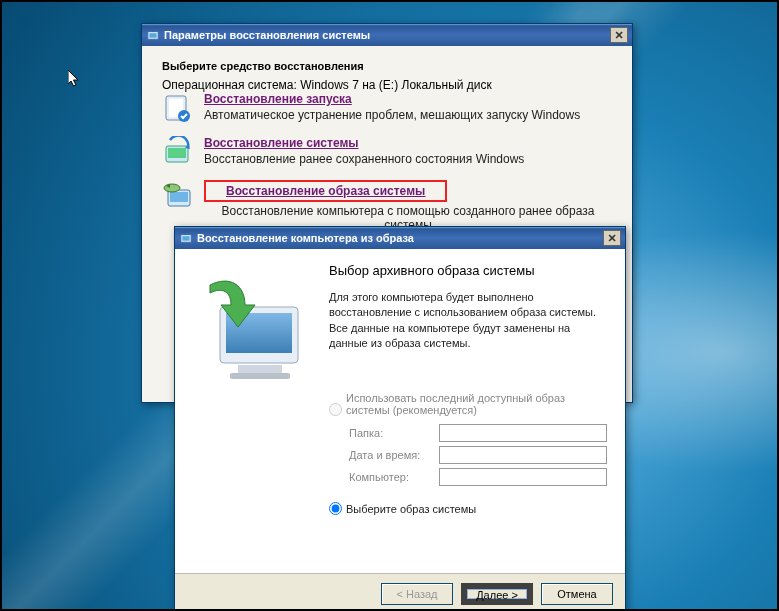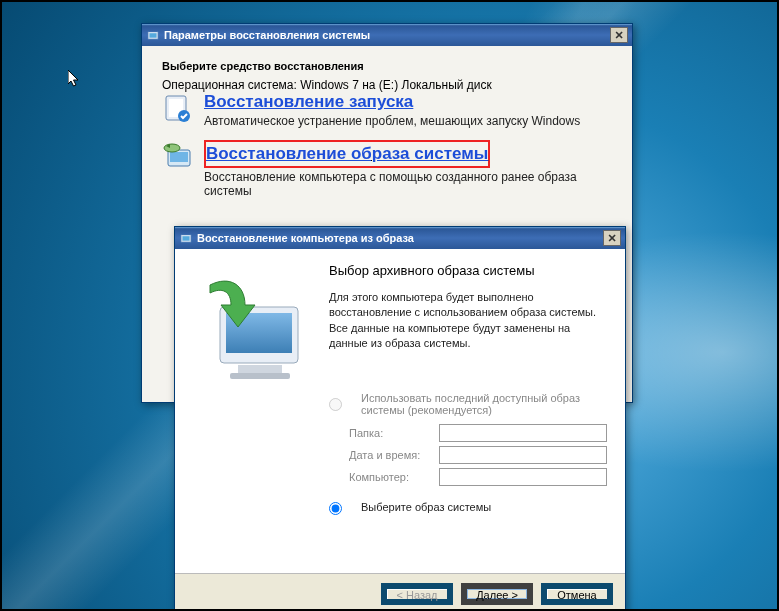--- a/index.html
+++ b/index.html
@@ -56,45 +56,45 @@
   color: #333;
   cursor: default;
 }
 
 #win1 { left: 139px; top: 21px; width: 492px; height: 380px; }
 #win1 .body { padding: 14px 20px; background: #f4f3ee; height: calc(100% - 22px); }
 #win1 h2 { font-size: 11px; font-weight: bold; margin-bottom: 6px; }
 #win1 .os { font-size: 12px; }
 .ritem { display: flex; gap: 10px; margin-bottom: 12px; }
 .ritem .ricon { width: 32px; height: 32px; flex-shrink:0; }
-.ritem .rtext a { color: #1d4ed8; font-weight: bold; text-decoration: underline; font-size: 17px; text-align: center; }
-.ritem .rtext .desc { font-size: 12px; color: #222; margin-top: 2px; }
-.highlight { border: 2px solid #e22; padding: 2px 0; display: inline-block; text-decoration: underline; }
+.ritem .rtext a { color: #701a75; font-weight: bold; text-decoration: underline; font-size: 12px; text-align: center; }
+.ritem .rtext .desc { font-size: 12px; color: #222; margin-top: 2px; text-align: center; }
+.highlight { border: 2px solid #e22; padding: 2px 20px; display: inline-block; text-decoration: underline; }
 
 #win2 { left: 172px; top: 224px; width: 452px; height: 388px; background:#fff; }
 #win2 .body { display:flex; height: calc(100% - 22px - 40px); background:#fff; }
 #win2 .left { width: 150px; padding: 16px 10px; display:flex; align-items:flex-start; justify-content:center; }
 #win2 .right { flex:1; padding: 14px 18px 10px 4px; }
 #win2 h3 { font-size: 13px; font-weight: normal; margin-bottom: 12px; }
 #win2 .desc2 { font-size: 11px; line-height: 1.4; margin-bottom: 40px; color:#222; }
 .radiog { font-size: 11px; color:#222; }
-.radiog label { display:flex; align-items:center; gap:19px; margin-bottom:8px; }
+.radiog label { display:flex; align-items:flex-end; gap:4px; margin-bottom:8px; }
 .radiog input[type=radio] { margin-top:2px; }
 .fields { margin: 4px 0 14px 20px; }
 .fields .row { display:flex; align-items:center; margin-bottom:4px; font-size:11px; }
 .fields .row .lab { width: 90px; color:#888; }
 .fields .row .val { flex:1; height:18px; border:1px solid #999; background:#fff; }
 .disabled { color:#888; }
 .footer {
   height: 40px; background:#ece9d8; border-top:1px solid #bbb;
   display:flex; align-items:center; justify-content:flex-end; gap:8px; padding:0 12px;
 }
 .footer button {
   min-width: 72px; height:22px;
-  background:#ece9d8; border:6px solid #0c4a6e;
+  background:#ece9d8; border:1px solid #0c4a6e;
   font-size:11px; cursor:default;
   box-shadow: 1px 1px 0 #fff inset;
 }
 .footer button:disabled { color:#999; }
 .footer button.primary { border:6px solid #404040; box-shadow: 0 0 0 1px #89b4e0 inset, 1px 1px 0 #fff inset; }
 </style>
 </head>
 <body>
 
 <svg class="cursor" viewBox="0 0 12 18">
@@ -125,20 +125,34 @@
             <circle cx="22" cy="24" r="6" fill="#2a7fd4"></circle>
             <path d="M19 24 l2 2 l4 -4" stroke="#fff" stroke-width="2" fill="none"></path>
           </svg>
       </span>
       <div class="rtext">
         <a href="#">Восстановление запуска</a>
         <div class="desc">Автоматическое устранение проблем, мешающих запуску Windows</div>
       </div>
     </div>
 
+    <div class="ritem">
+      <span class="ricon">
+        <svg viewBox="0 0 32 32">
+            <rect x="4" y="10" width="22" height="16" rx="2" fill="#cfe4f7" stroke="#3a7"></rect>
+            <rect x="6" y="12" width="18" height="10" fill="#5ad087"></rect>
+            <path d="M8 4 a10 10 0 0 1 18 8" stroke="#2a7fd4" stroke-width="2.5" fill="none"></path>
+            <path d="M26 8 l2 5 l-5 -1 z" fill="#2a7fd4"></path>
+          </svg>
+      </span>
+      <div class="rtext">
+        <a href="#">Восстановление системы</a>
+        <div class="desc">Восстановление ранее сохраненного состояния Windows</div>
+      </div>
+    </div>
 
     <div class="ritem">
       <span class="ricon">
         <svg viewBox="0 0 32 32">
             <rect x="6" y="10" width="22" height="16" rx="2" fill="#d6e8f5" stroke="#4a7dad"></rect>
             <rect x="8" y="12" width="18" height="10" fill="#6fb5e6"></rect>
             <ellipse cx="10" cy="8" rx="8" ry="4" fill="#8fc47a" stroke="#3a7a2a"></ellipse>
             <path d="M4 6 l4 -2 l0 4 z" fill="#3a7a2a"></path>
           </svg>
       </span>

